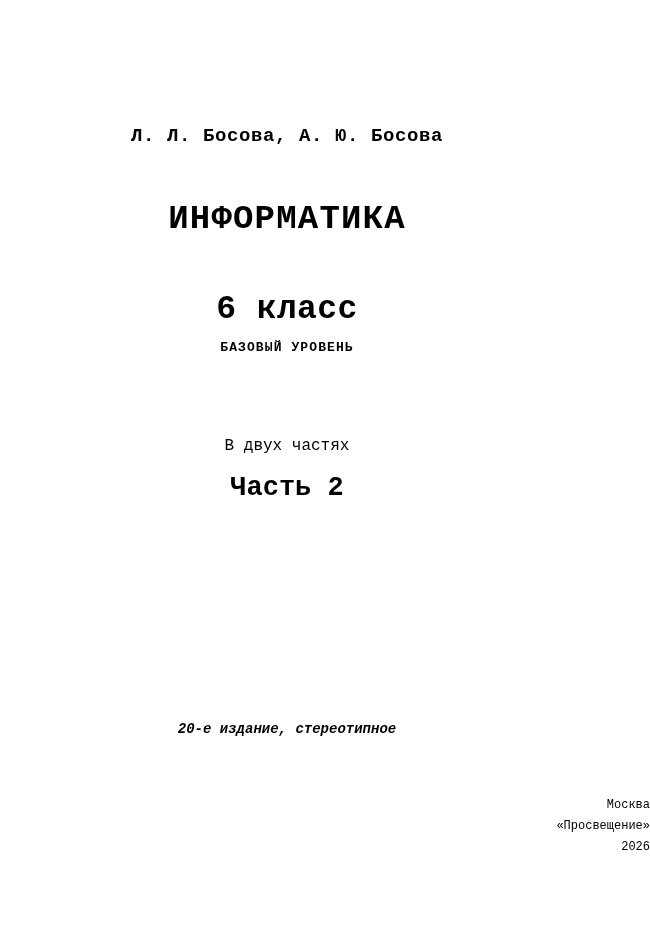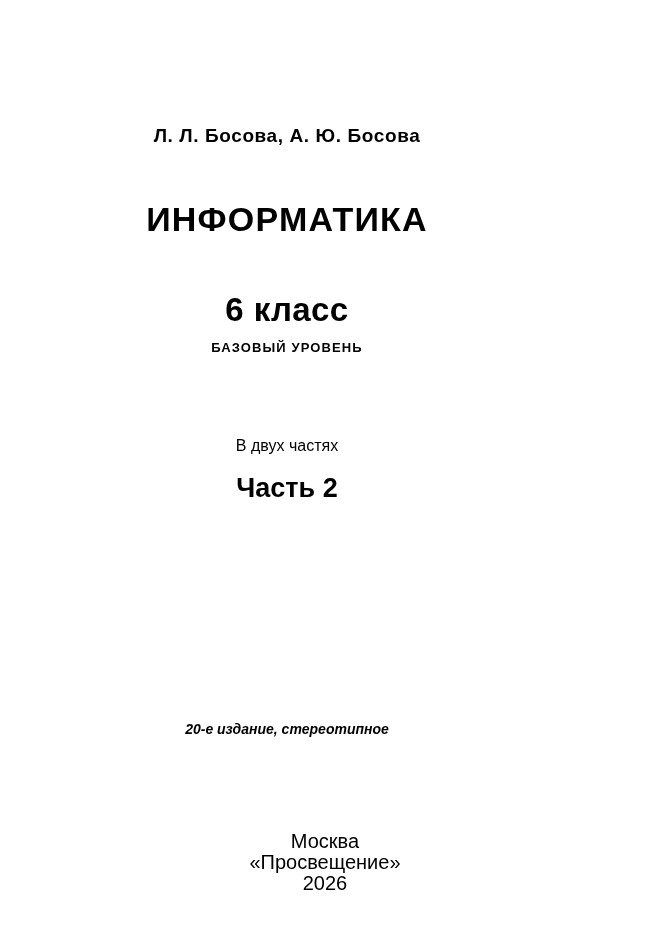--- a/index.html
+++ b/index.html
@@ -18,20 +18,21 @@
     position: relative;
     width: 650px;
     height: 937px;
     background: #ffffff;
   }
   .block {
     position: absolute;
     left: 0;
     width: 574px;
     text-align: center;
+    font-family: Liberation Mono, monospace;
   }
   .authors {
     top: 125px;
     font-size: 19px;
     font-weight: bold;
     letter-spacing: 0.6px;
   }
   .main-title {
     top: 200px;
     font-size: 34px;
@@ -66,23 +67,24 @@
     font-size: 27px;
     font-weight: bold;
   }
   .edition {
     top: 721px;
     font-size: 14px;
     font-style: italic;
     font-weight: bold;
   }
   .imprint {
-    top: 831px;
-    font-size: 20px;
+    top: 795px;
+    font-size: 12px;
     line-height: 21px;
+    text-align: right;
   }
   .imprint div {
     width: 650px;
   }
 </style>
 </head>
 <body>
 
 <div class="page">
 

